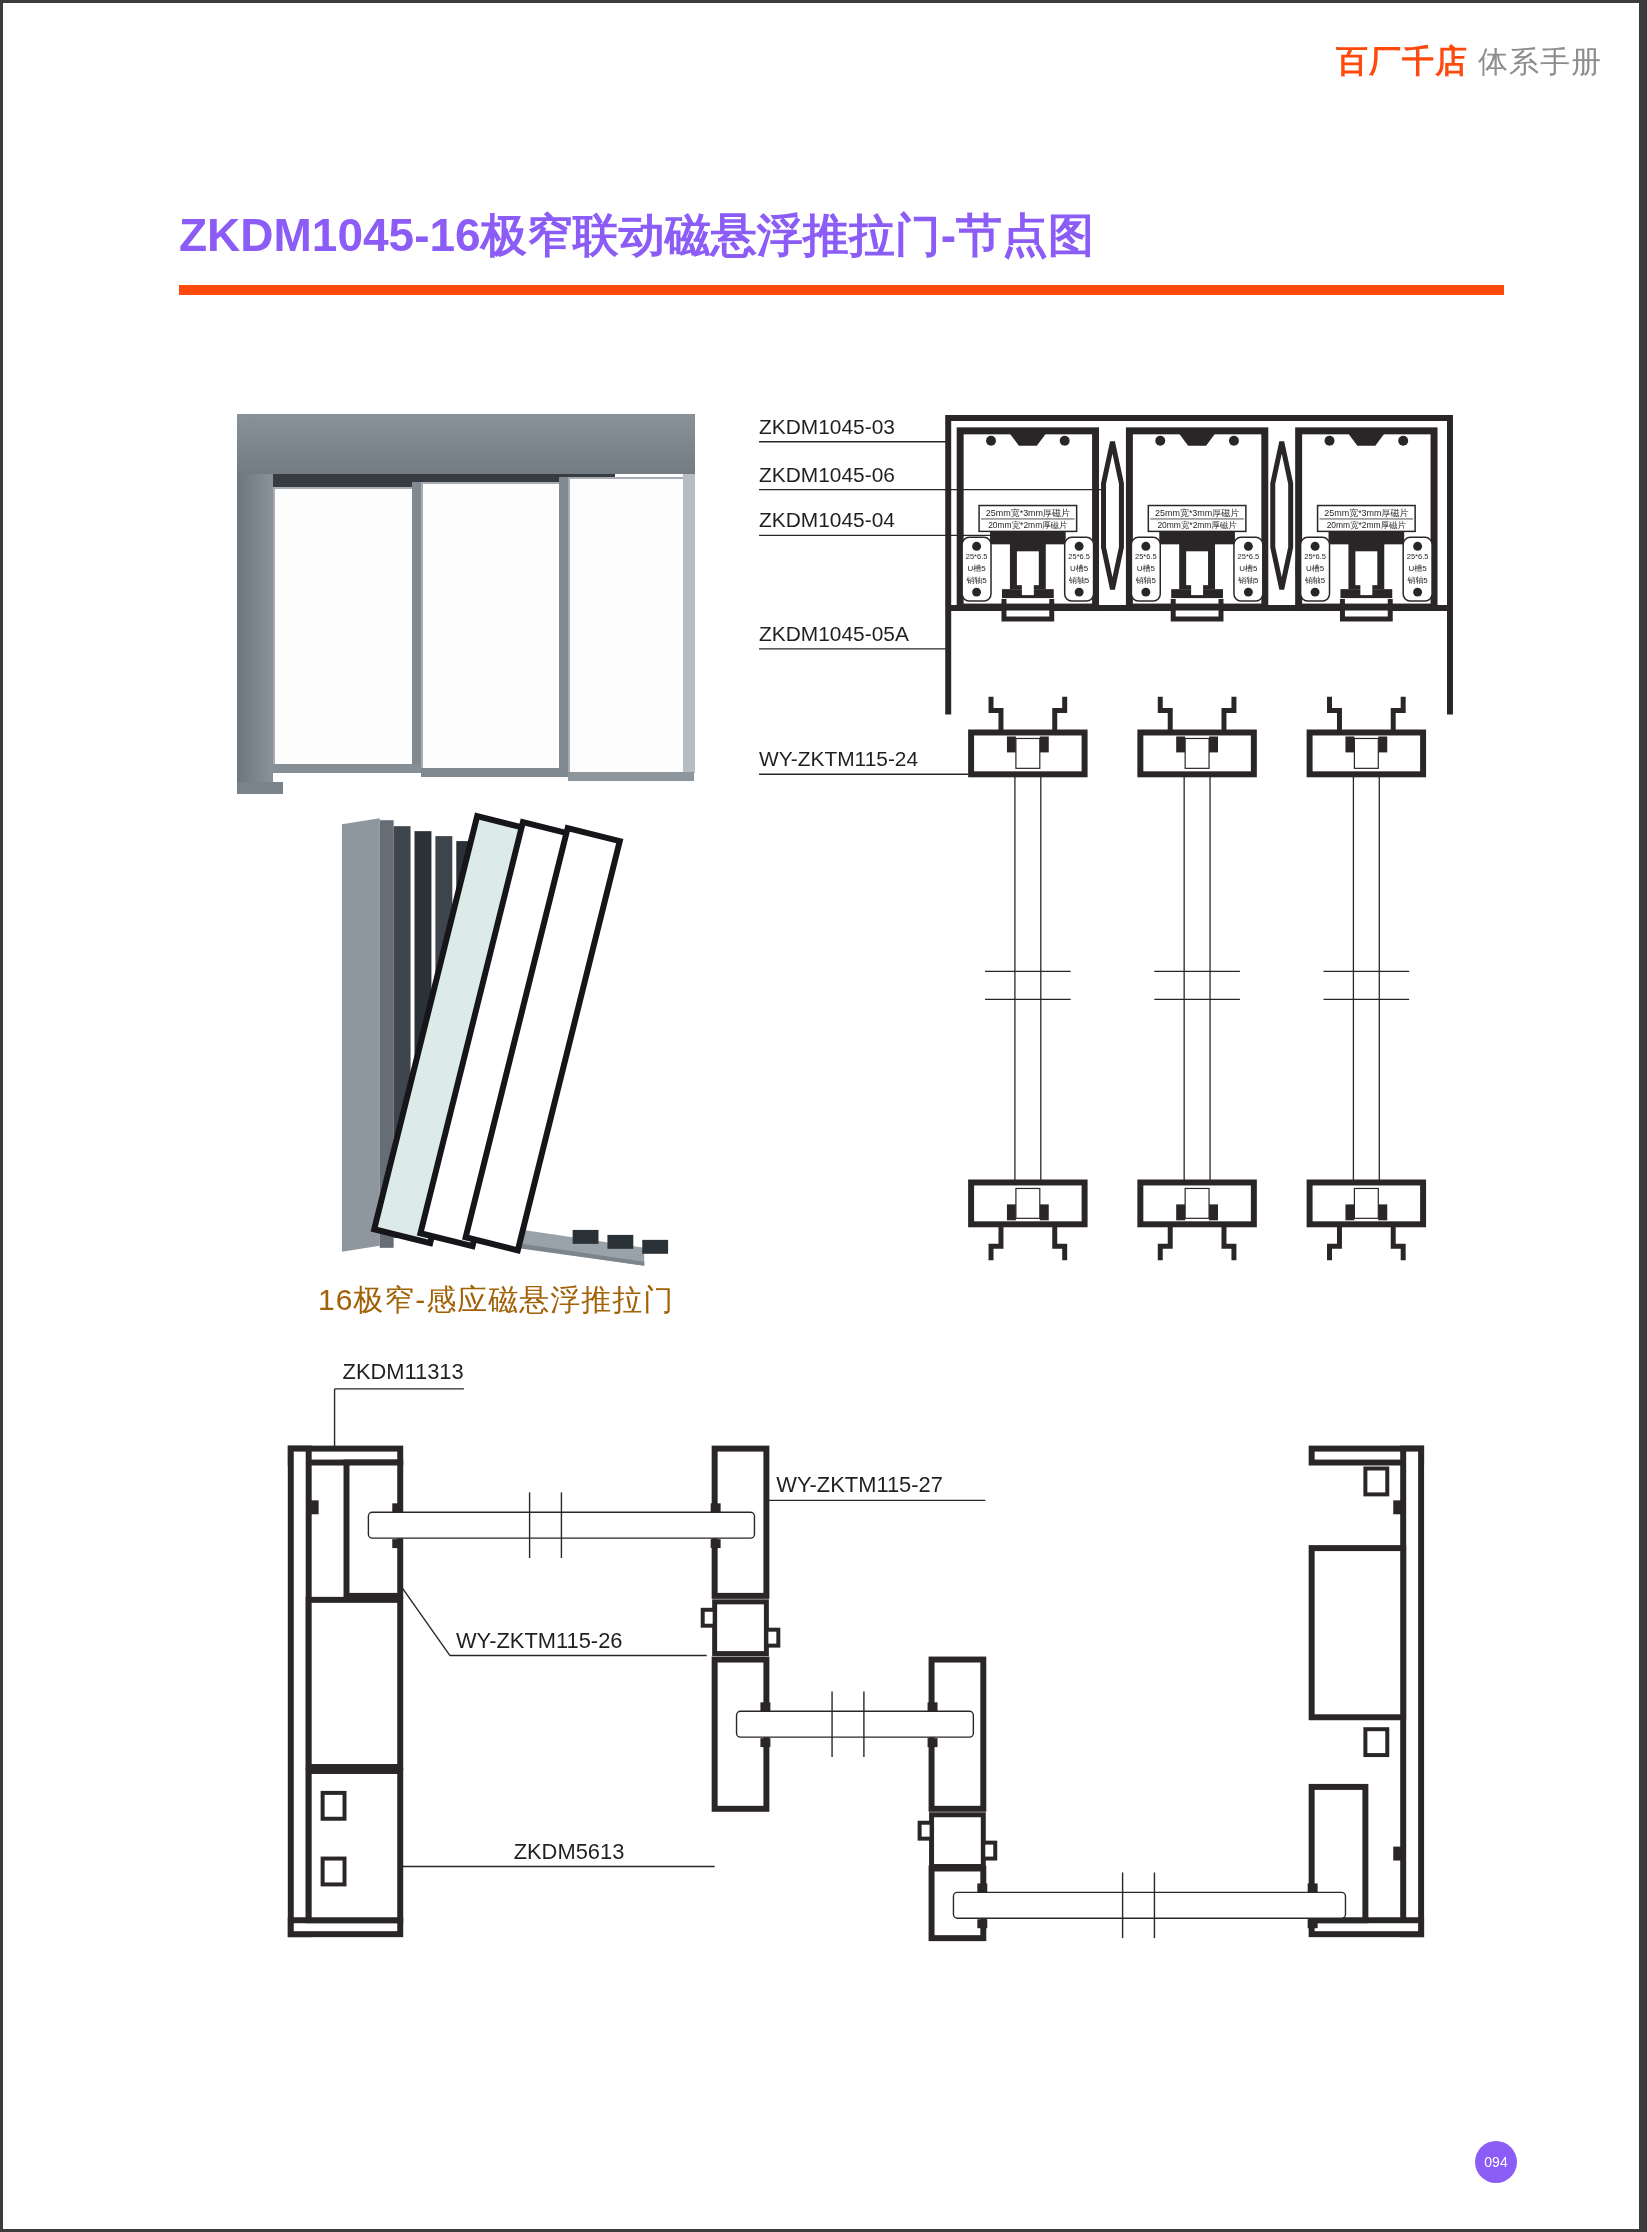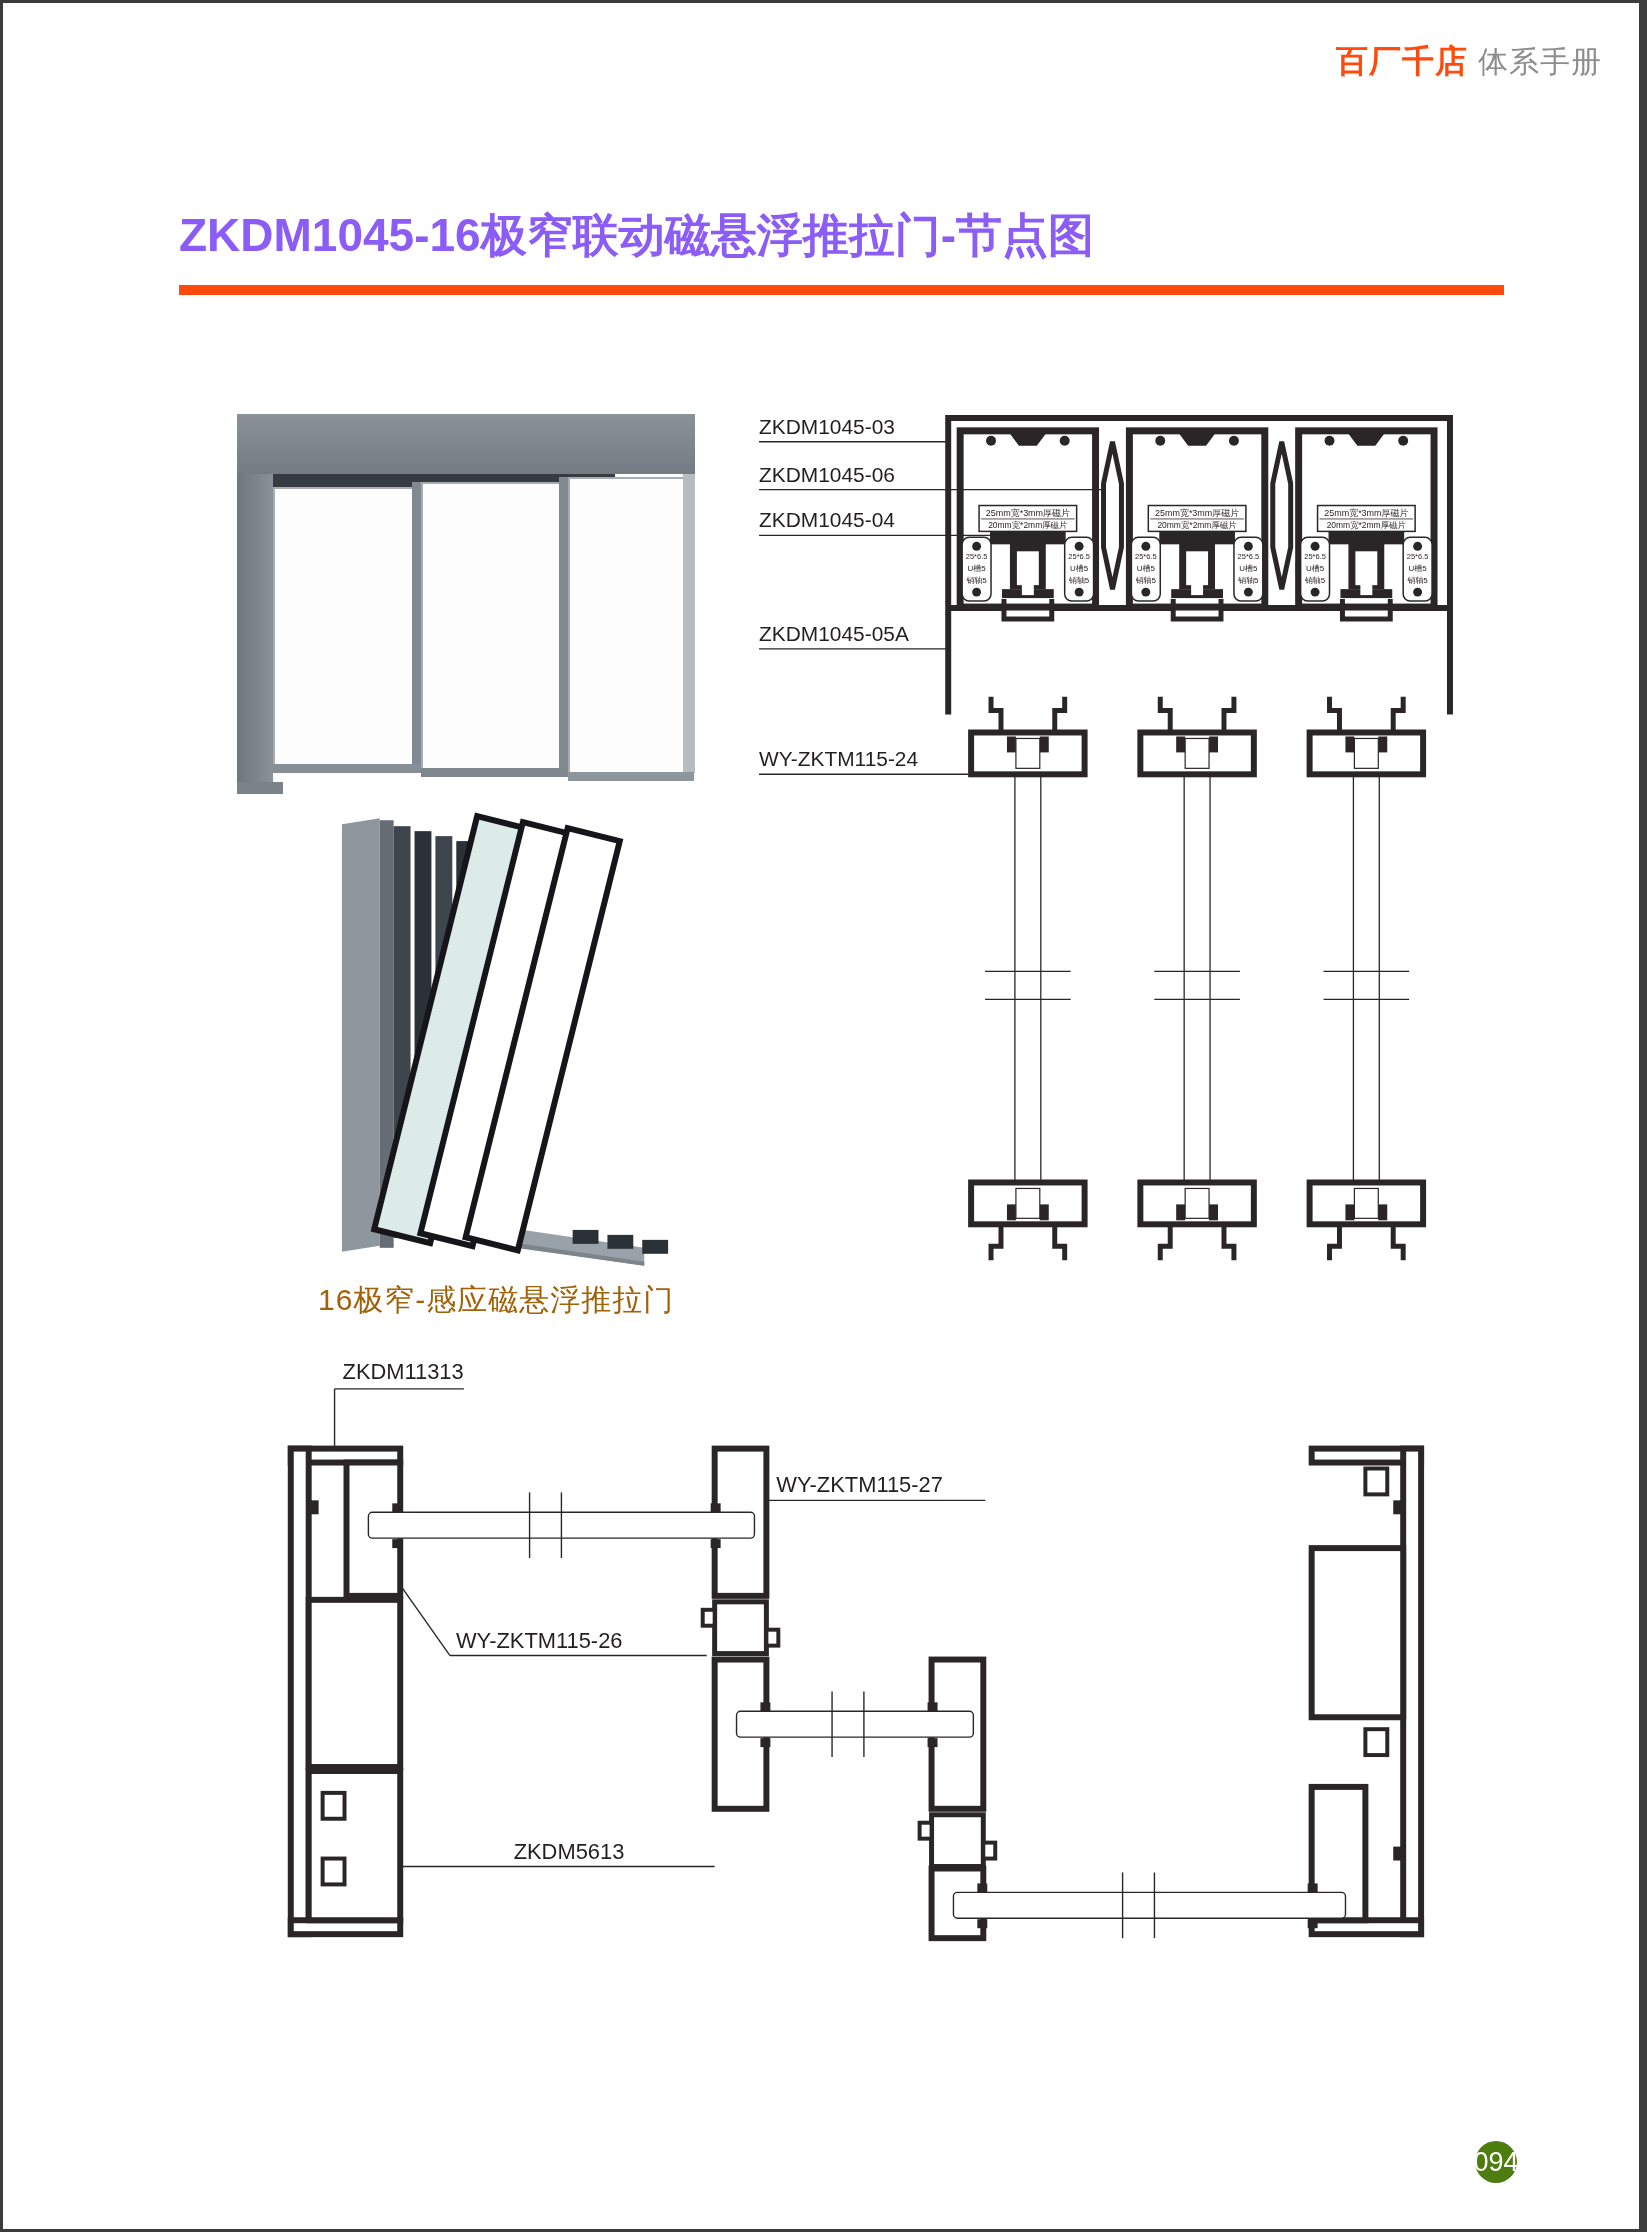--- a/index.html
+++ b/index.html
@@ -38,21 +38,21 @@
   .d-r3{left:331px;top:358px;width:126px;height:9px;background:#8d959d;}
   
   .door-caption{position:absolute;left:318px;top:1280px;font-size:30px;color:#a16207;letter-spacing:1px;}
   
   svg text{font-family:"Liberation Sans", sans-serif;fill:#231F20;}
   .cad-label{font-size:21px;}
   .cad-label-lg{font-size:22px;}
   
   .page-badge{
     position:absolute;left:1475px;top:2141px;width:42px;height:42px;border-radius:50%;
-    background:#4d7c0f;color:#ffffff;font-size:27px;display:flex;align-items:center;justify-content:center;
+    background:#8b5cf6;color:#ffffff;font-size:14px;display:flex;align-items:center;justify-content:center;
   }
 </style>
 </head>
 <body>
 
 <div class="border-frame"></div>
 
 <div class="brand-bar">
   <span class="brand-main">百厂千店</span>
   <span class="brand-sub">体系手册</span>

